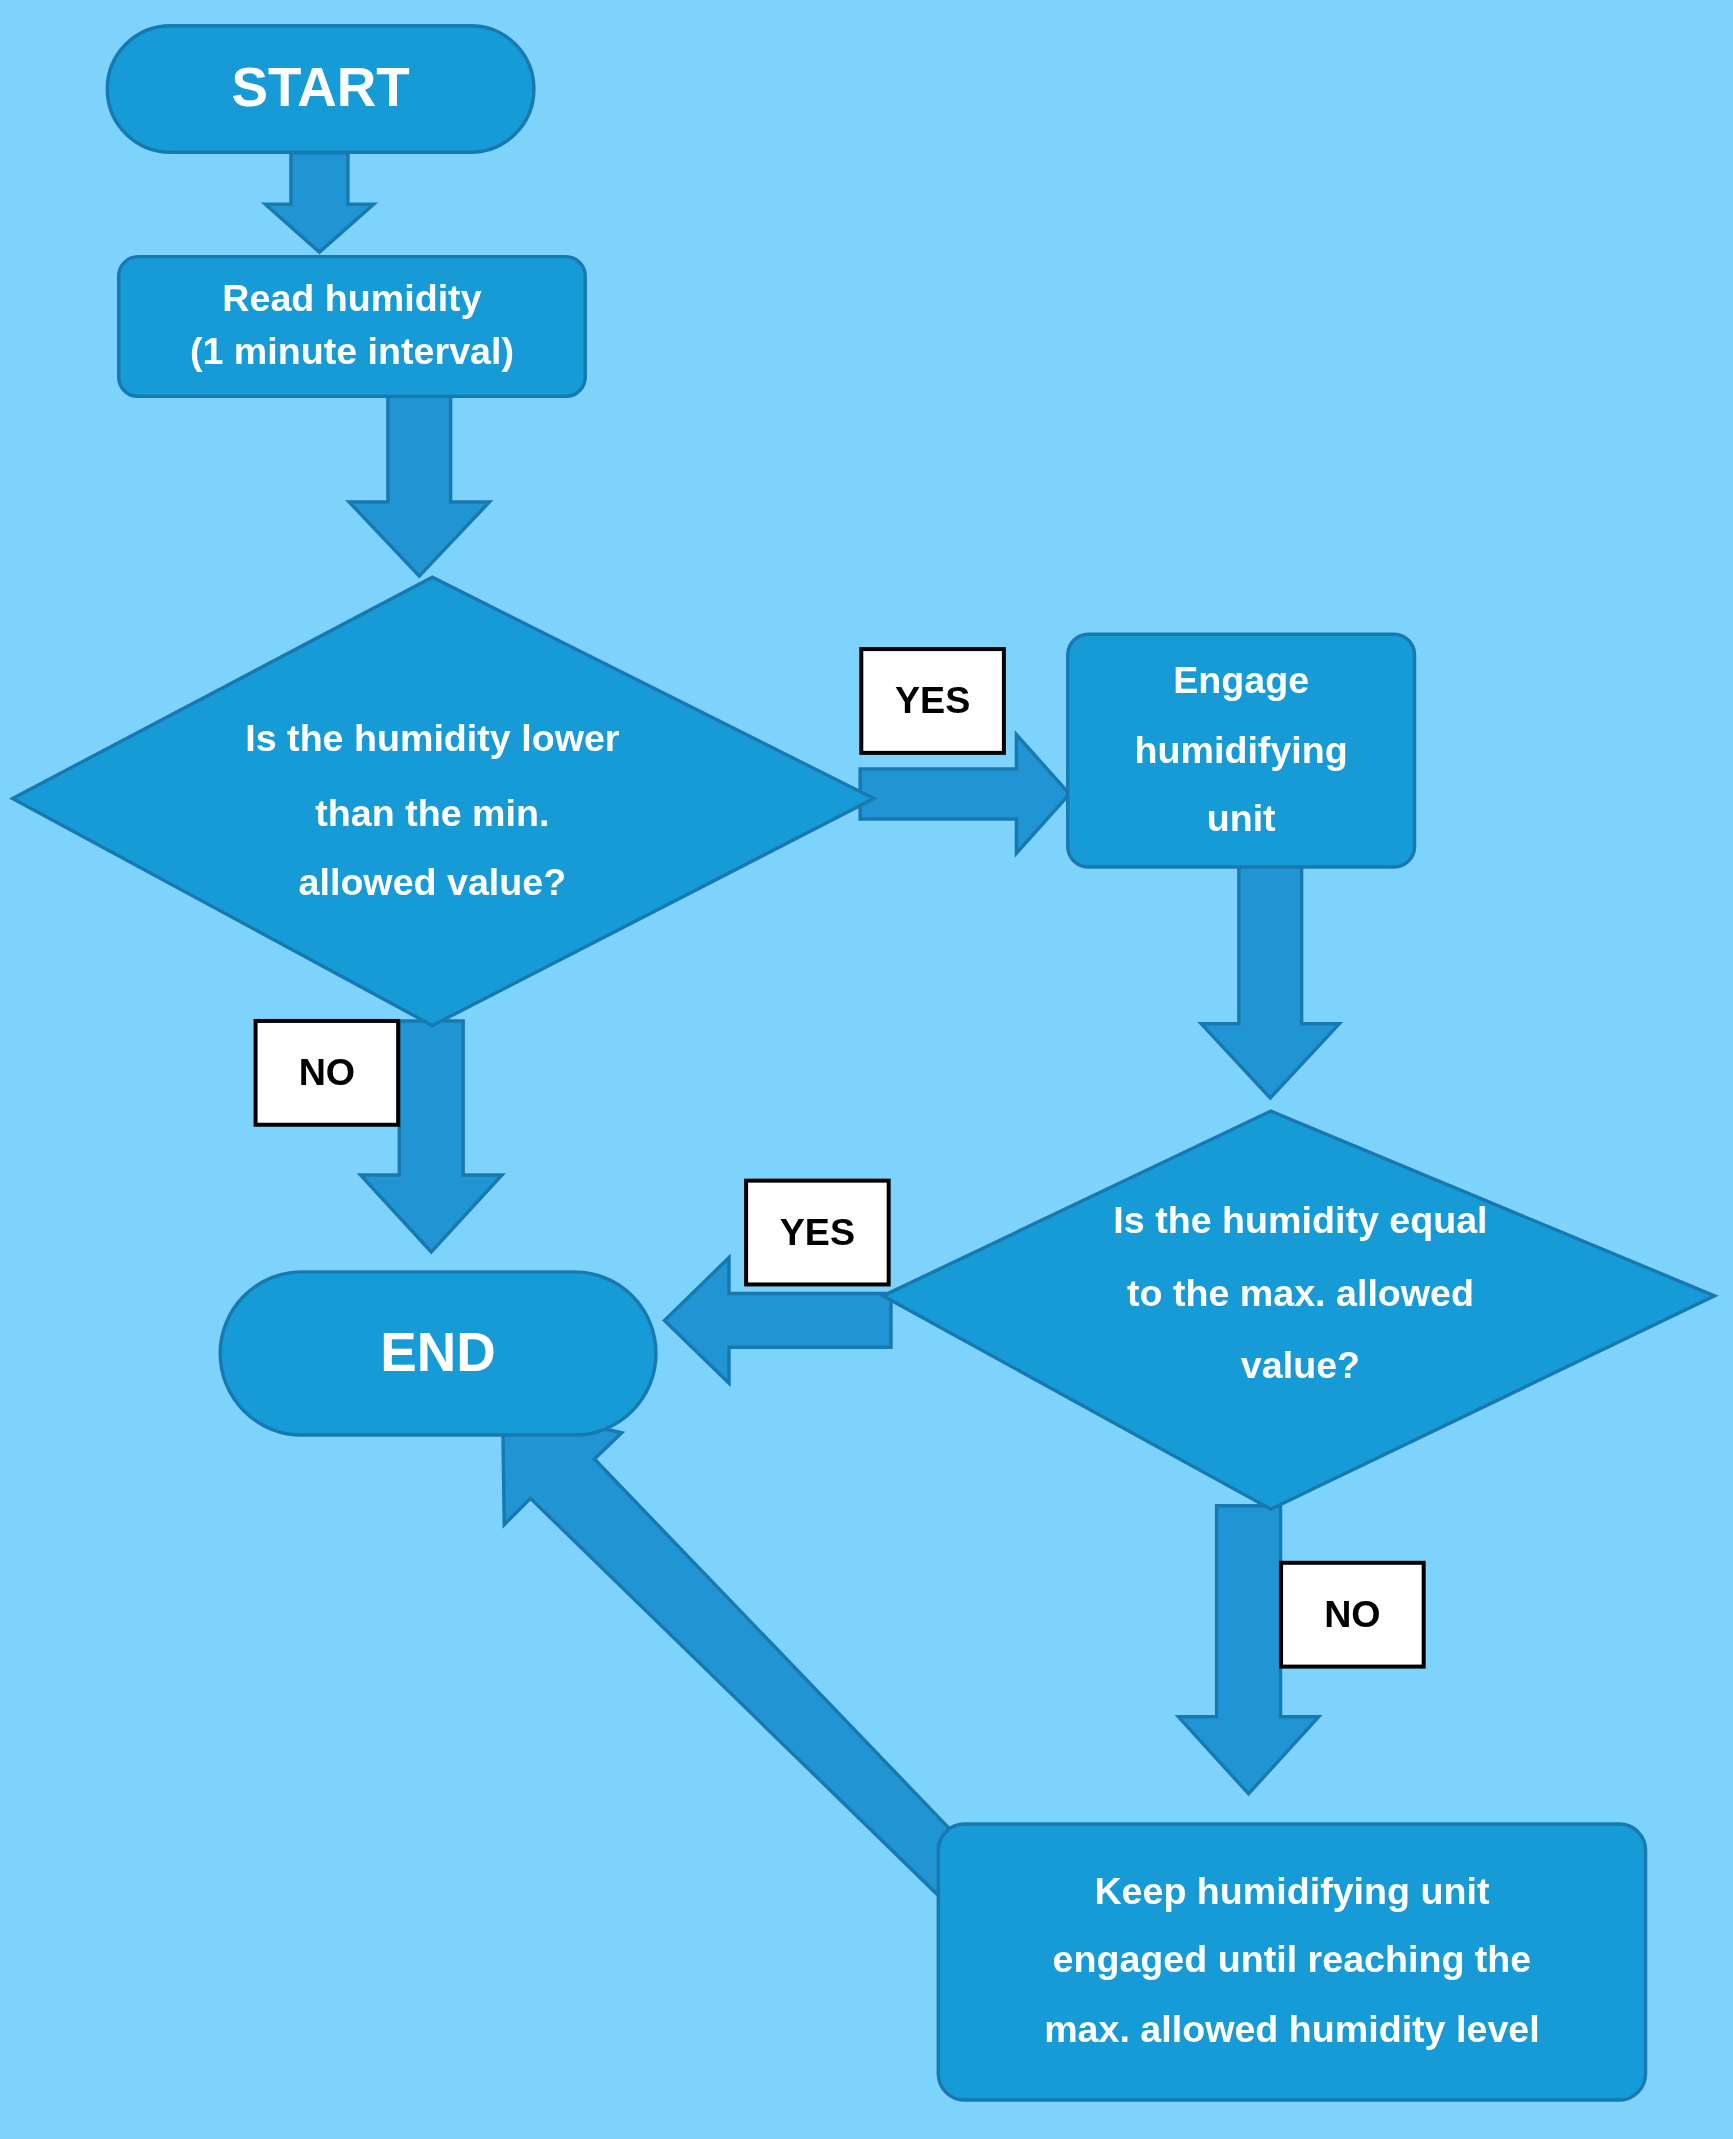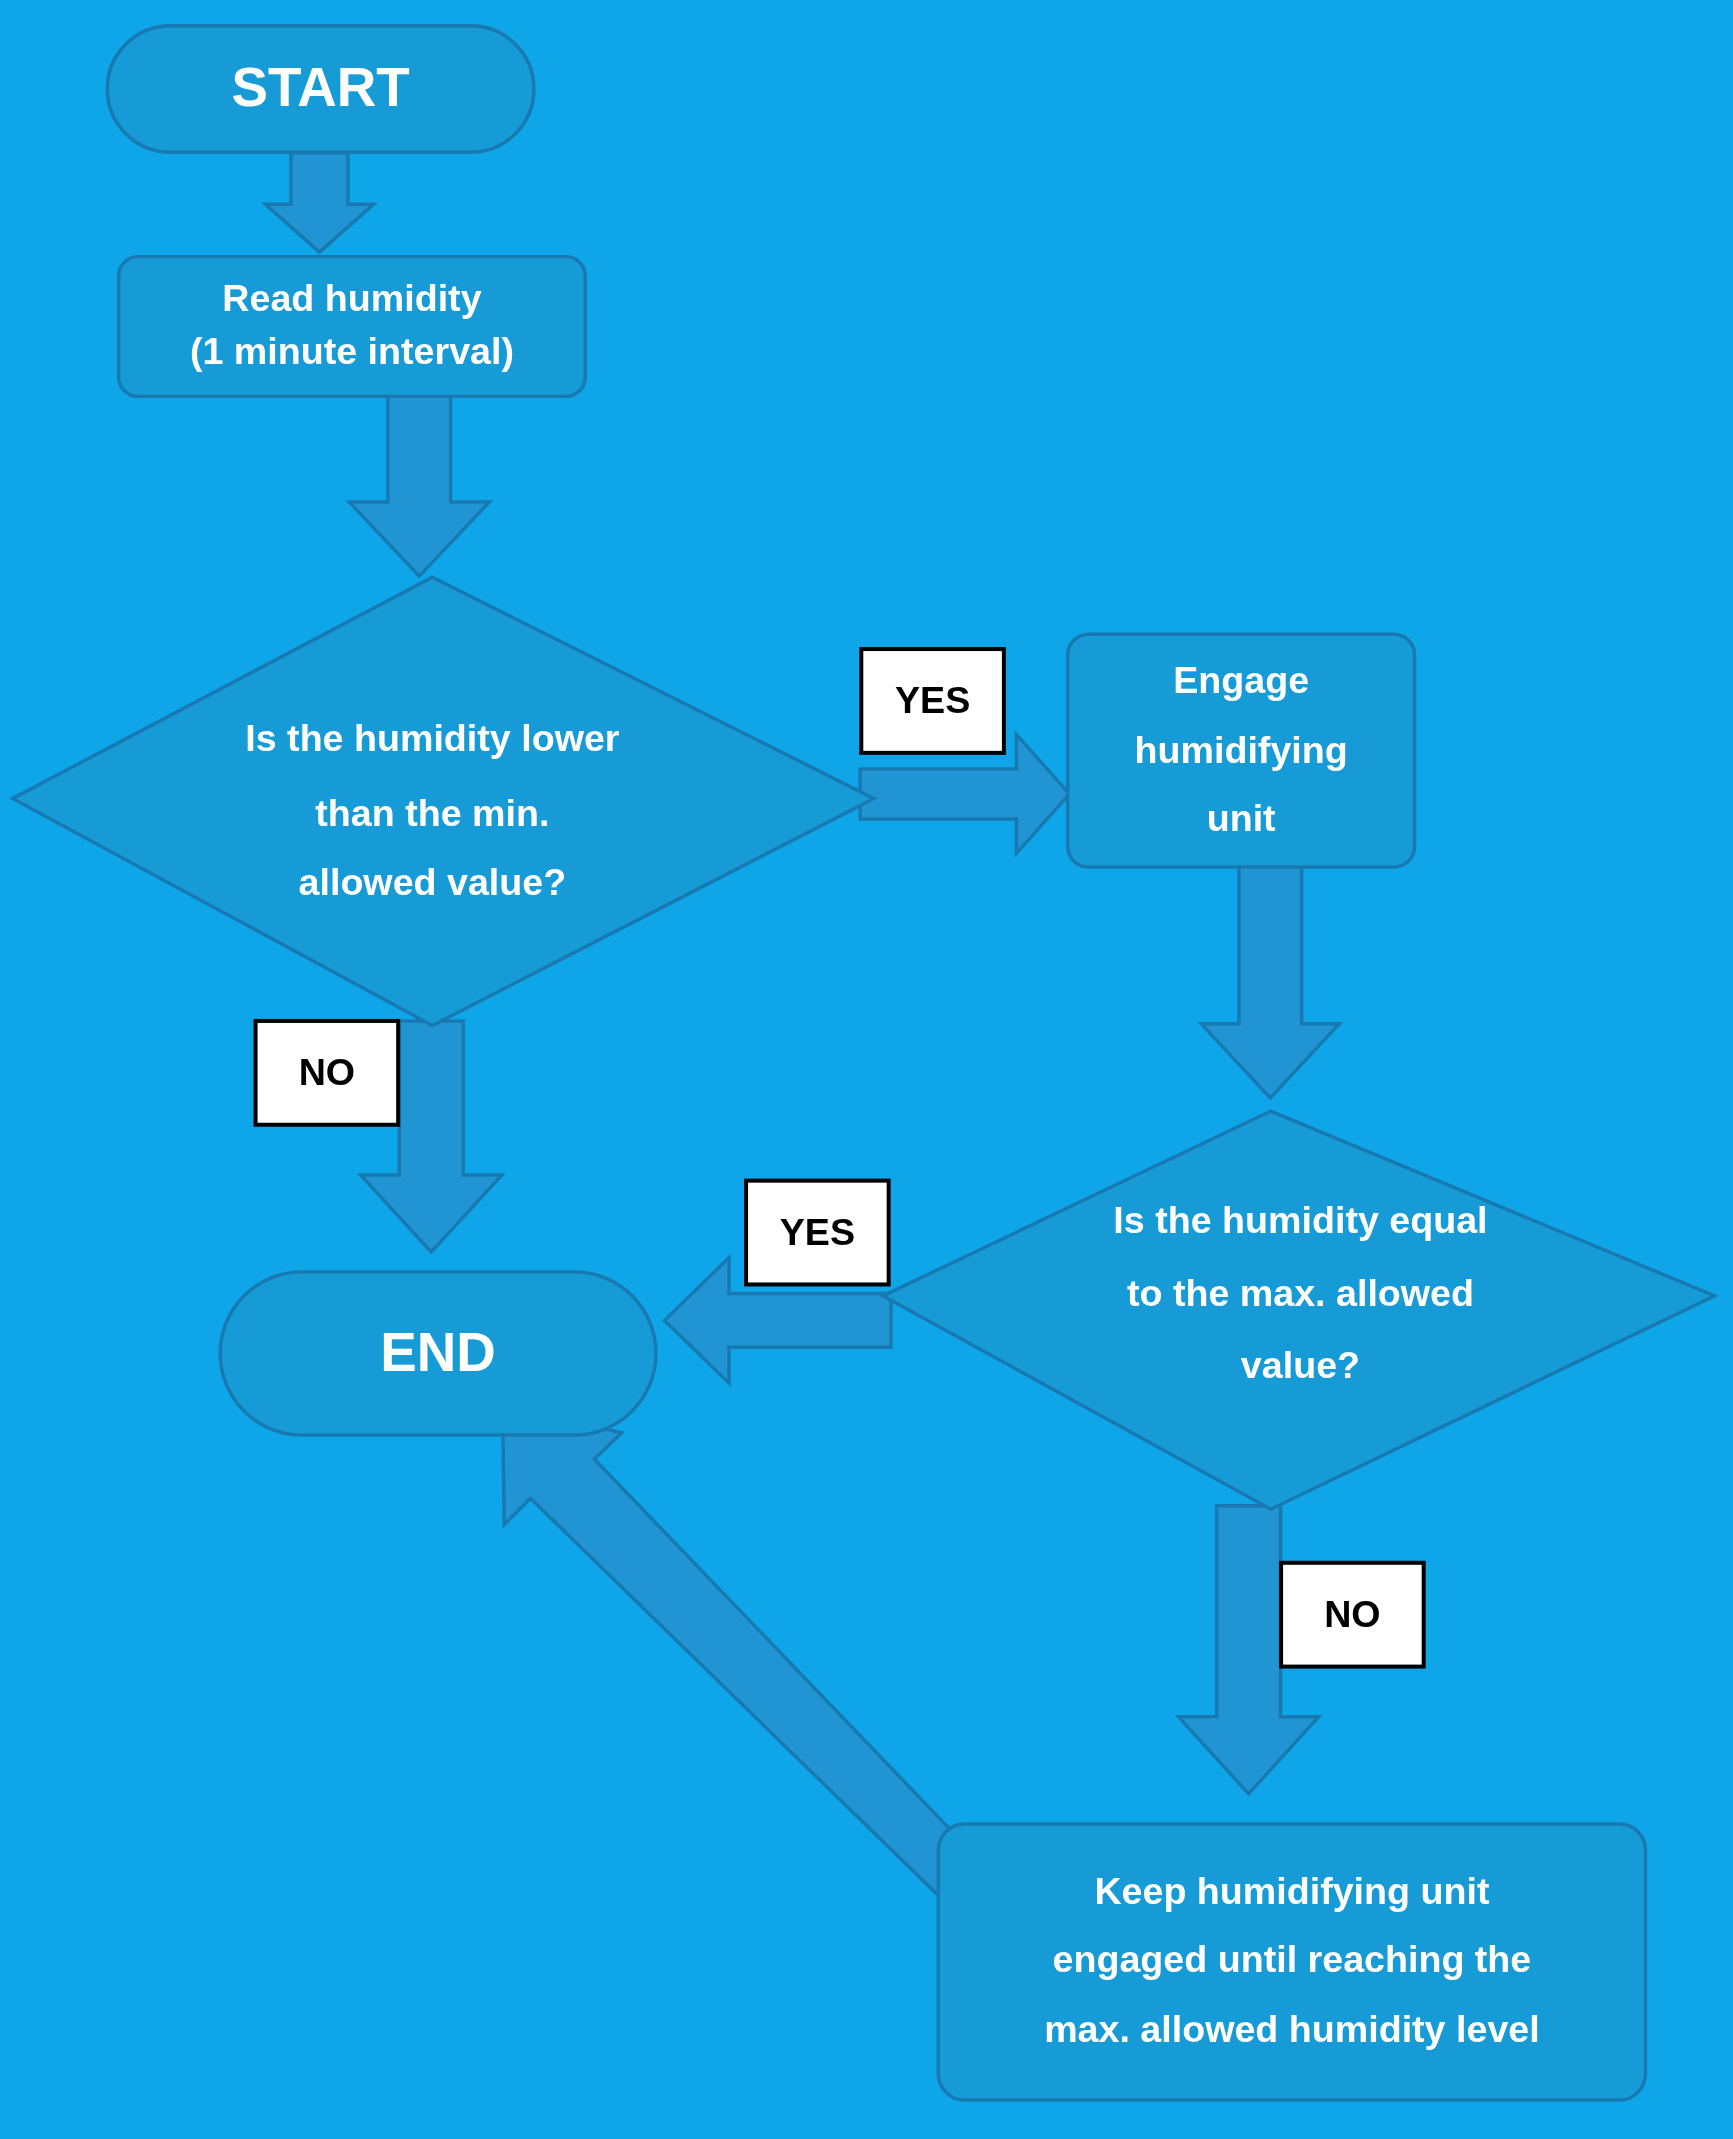--- a/index.html
+++ b/index.html
@@ -10,21 +10,21 @@
   body {
     width: 1734px;
     height: 2140px;
     font-family: "Liberation Sans", sans-serif;
     overflow: hidden;
   }
   #flowchart-root {
     position: relative;
     width: 1734px;
     height: 2140px;
-    background: #0ea5e9;
+    background: #7dd3fc;
   }
   svg.canvas {
     position: absolute;
     top: 0;
     left: 0;
     width: 1734px;
     height: 2140px;
     display: block;
   }
   .node-text {

